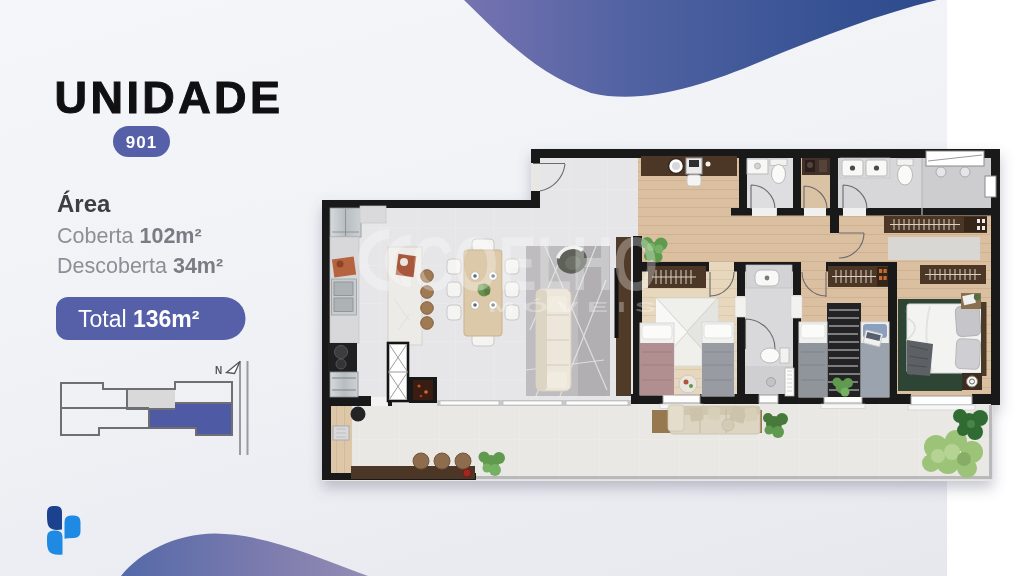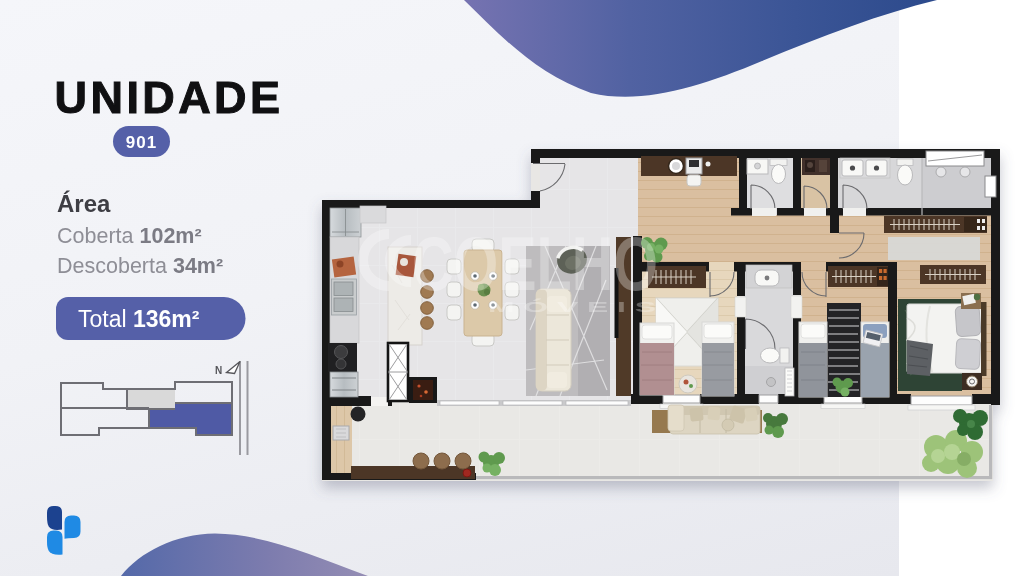--- a/index.html
+++ b/index.html
@@ -1,17 +1,17 @@
 <!DOCTYPE html>
 <html><head>
 <meta charset="utf-8">
 <style>
   html,body{margin:0;padding:0;}
   body{width:1024px;height:576px;overflow:hidden;font-family:"Liberation Sans",sans-serif;}
-  .page{position:relative;width:899px;height:576px;background:linear-gradient(165deg,#f5f6fa 0%,#f1f2f6 45%,#e7e8ee 100%);}
+  .page{position:relative;width:899px;height:576px;background:linear-gradient(165deg,#f5f6fa 0%,#f1f2f6 45%,#e7e8ee 100%);padding-left:48px;}
   svg{position:absolute;left:0;top:0;font-family:"Liberation Sans",sans-serif;}
 </style>
 </head>
 <body>
 <div class="page">
 <svg width="1024" height="576" viewBox="0 0 1024 576">
 <defs>
   <linearGradient id="blobTop" x1="0" y1="0" x2="1" y2="0">
     <stop offset="0" stop-color="#7673b1"></stop>
     <stop offset="0.35" stop-color="#5162a2"></stop>

